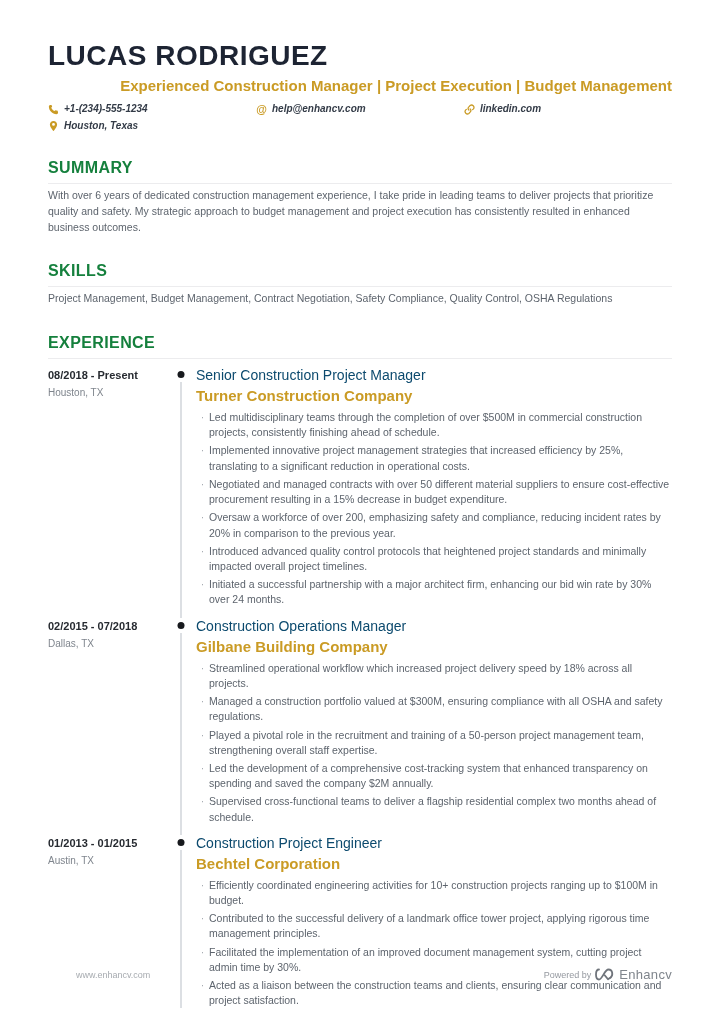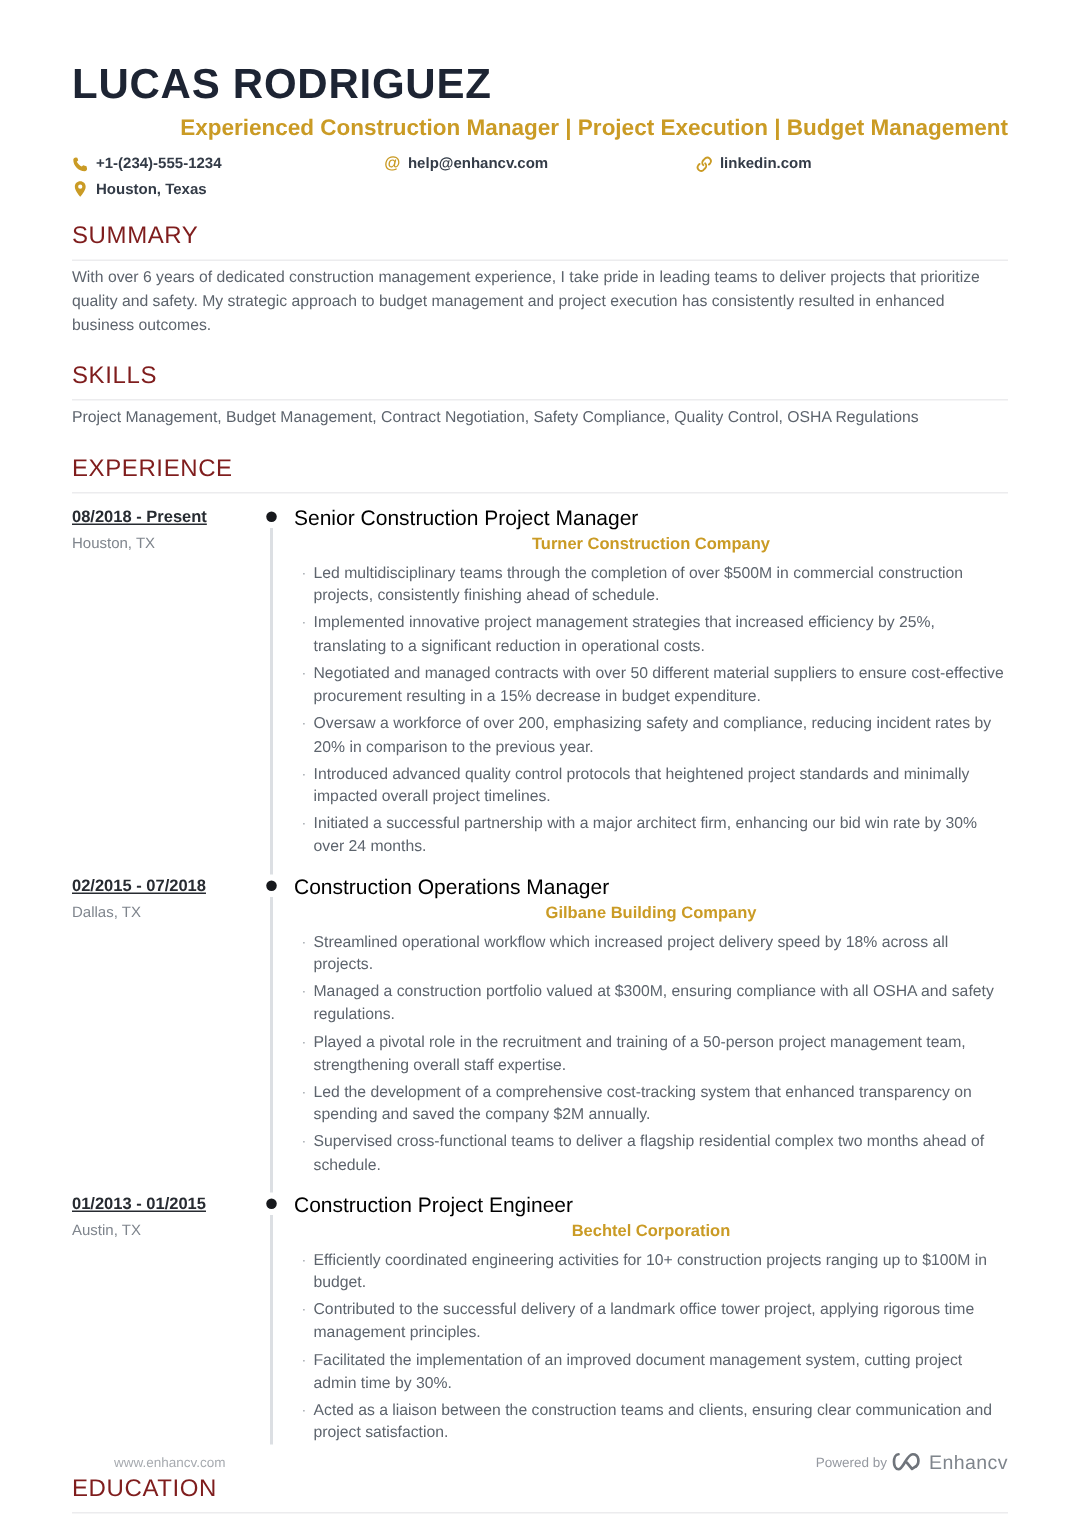--- a/index.html
+++ b/index.html
@@ -4,45 +4,45 @@
 <style>
   * { margin:0; padding:0; box-sizing:border-box; }
   html,body { width:720px; height:1018px; background:#ffffff; overflow:hidden;
               font-family:"Liberation Sans", sans-serif; }
   .page { position:relative; width:720px; height:1018px; padding:40px 48px 15px 48px; background:#fff; }
 
   
   .name { font-size:28px; font-weight:800; letter-spacing:.5px; color:#1d2433; }
   .tagline { margin-top:5px; font-size:15px; font-weight:700; color:#ca9b25;text-align:right; }
   .contacts { margin-top:9px; display:flex; flex-wrap:wrap; row-gap:5px; }
-  .contact-item { width:33.33%; display:flex; align-items:center; gap:5px;
-                  font-size:10px; font-weight:700; color:#333b47; }
+  .contact-item { width:33.33%; display:flex; align-items:flex-start; gap:5px;
+                  font-size:10px; font-weight:700; color:#333b47;font-style:italic; }
   .contact-item .cicon { display:inline-flex; width:11px; height:12px; align-items:center;
                          justify-content:center; color:#ca9b25; flex:0 0 11px; }
   .at-glyph { font-size:11px; font-weight:700; color:#ca9b25; line-height:1; }
 
   
-  .section-title { margin-top:17px; font-size:16px; font-weight:400; letter-spacing:.4px;
-                   color:#7f1d1d; padding-bottom:6px; border-bottom:1px solid #ececee; }
+  .section-title { margin-top:27px; font-size:16px; font-weight:700; letter-spacing:.4px;
+                   color:#15803d; padding-bottom:6px; border-bottom:1px solid #ececee; }
   .body-text { margin-top:4px; font-size:10.5px; line-height:1.5; color:#5d646d; }
 
   
   .entries { margin-top:8px; }
   .entry { display:grid; grid-template-columns:118px 30px 1fr; margin-bottom:7px; }
   .e-left { padding-top:2px; }
-  .e-date { font-size:11px; font-weight:700; color:#272b31;text-decoration:underline; }
+  .e-date { font-size:11px; font-weight:700; color:#272b31; }
   .e-loc  { margin-top:6px; font-size:10px; color:#7f858d; }
   .timeline { position:relative; }
   .timeline .dot { position:absolute; top:4px; left:50%; transform:translateX(-50%);
                    width:7px; height:7px; border-radius:50%; background:#17191d; }
   .timeline .line { position:absolute; top:15px; bottom:-7px; left:50%; transform:translateX(-50%);
                     width:2px; background:#dcdfe3; }
   .entry.line-end .timeline .line { bottom:4px; }
-  .e-title { font-size:14px; font-weight:500; color:#000000; }
-  .e-company { margin-top:4px; margin-bottom:6px; font-size:11px; font-weight:700; color:#ca9b25;text-align:center; }
+  .e-title { font-size:14px; font-weight:500; color:#0c4a6e; }
+  .e-company { margin-top:4px; margin-bottom:6px; font-size:15px; font-weight:700; color:#ca9b25; }
   .bullet { display:flex; margin-bottom:3px; }
   .bullet .marker { flex:0 0 13px; text-align:center; color:#a8adb3; font-size:10.5px; line-height:1.45; }
   .bullet .btxt { font-size:10.5px; line-height:1.45; color:#5d646d; }
 
   
   .footer { position:absolute; left:55px; right:48px; bottom:36px;
             display:flex; align-items:center; justify-content:space-between;margin-left:21px; }
   .footer-url { font-size:9px; color:#a7abb0; }
   .powered { display:flex; align-items:center; gap:0; }
   .powered-label { font-size:9px; color:#9599a0; }

